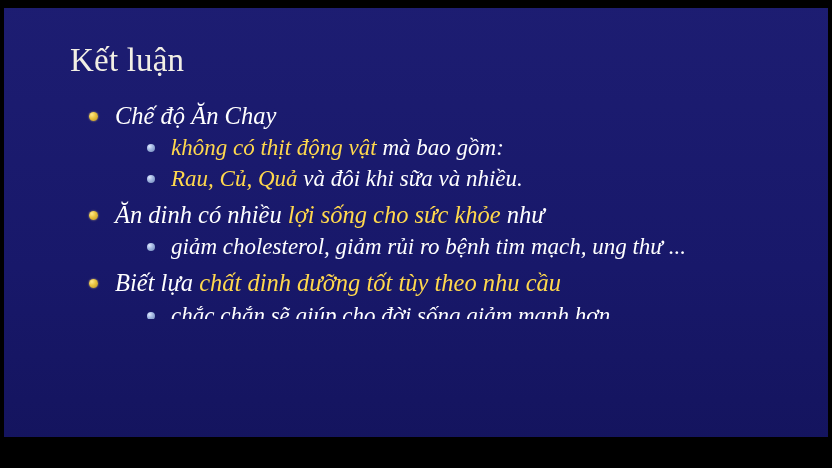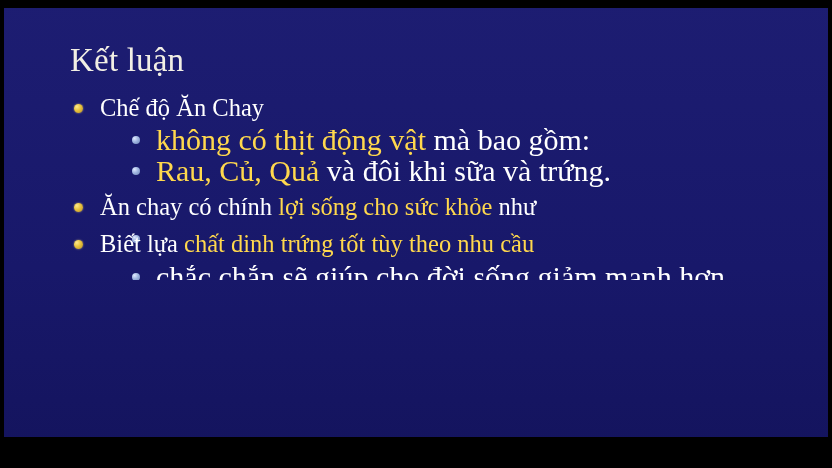--- a/index.html
+++ b/index.html
@@ -57,22 +57,23 @@
     font-size: 33px;
     line-height: 40px;
     font-weight: 400;
     padding-top: 26px;
     padding-bottom: 6px;
     letter-spacing: 0.2px;
   }
 
   ul.lvl1 {
     list-style: none;
-    margin: 0;
+    margin: 15px;
     padding: 0;
+    font-style: italic;
   }
   ul.lvl2 {
     list-style: none;
     margin: 0;
     padding: 0;
   }
 
   li.b1 {
     position: relative;
     padding-left: 30px;
@@ -90,21 +91,21 @@
     border-radius: 50%;
     background: radial-gradient(circle at 32% 30%, #ffe98a 0%, #e8c23c 45%, #b8902a 100%);
     box-shadow: 0 0 2px rgba(255, 226, 130, 0.7);
   }
 
   li.b2 {
     position: relative;
     padding-left: 30px;
     margin-top: 2px;
     color: #ffffff;
-    font-size: 30px;
+    font-size: 23px;
     line-height: 29px;
   }
   li.b2 > .bullet {
     position: absolute;
     left: 6px;
     top: 11px;
     width: 8px;
     height: 8px;
     border-radius: 50%;
     background: radial-gradient(circle at 32% 30%, #dfe9ff 0%, #9fb5e0 45%, #6f85b5 100%);
@@ -142,39 +143,40 @@
       <li class="b1">
         <span class="bullet"></span>
         <span class="txt">Chế độ Ăn Chay</span>
         <ul class="lvl2">
           <li class="b2">
             <span class="bullet"></span>
             <span class="hl">không có thịt động vật </span><span>mà bao gồm:</span>
           </li>
           <li class="b2">
             <span class="bullet"></span>
-            <span class="hl">Rau, Củ, Quả </span><span>và đôi khi sữa và trứng.</span>
+            <span class="hl">Rau, Củ, Quả </span><span>và đôi khi sữa và nhiều.</span>
           </li>
         </ul>
       </li>
 
       <li class="b1">
         <span class="bullet"></span>
-        <span>Ăn chay có chính </span><span class="hl">lợi sống cho sức khỏe </span><span>như</span>
+        <span>Ăn dinh có nhiều </span><span class="hl">lợi sống cho sức khỏe </span><span>như</span>
         <ul class="lvl2">
           <li class="b2">
             <span class="bullet"></span>
+            <span>giảm cholesterol, giảm rủi ro bệnh tim mạch, ung thư ...</span>
           </li>
         </ul>
       </li>
 
 
       <li class="b1">
         <span class="bullet"></span>
-        <span>Biết lựa </span><span class="hl">chất dinh trứng tốt tùy theo nhu cầu</span>
+        <span>Biết lựa </span><span class="hl">chất dinh dưỡng tốt tùy theo nhu cầu</span>
         <ul class="lvl2">
           <li class="b2 clipped">
             <span class="bullet"></span>
             <span>chắc chắn sẽ giúp cho đời sống giảm mạnh hơn</span>
           </li>
         </ul>
       </li>
 
     </ul>
   </div>

